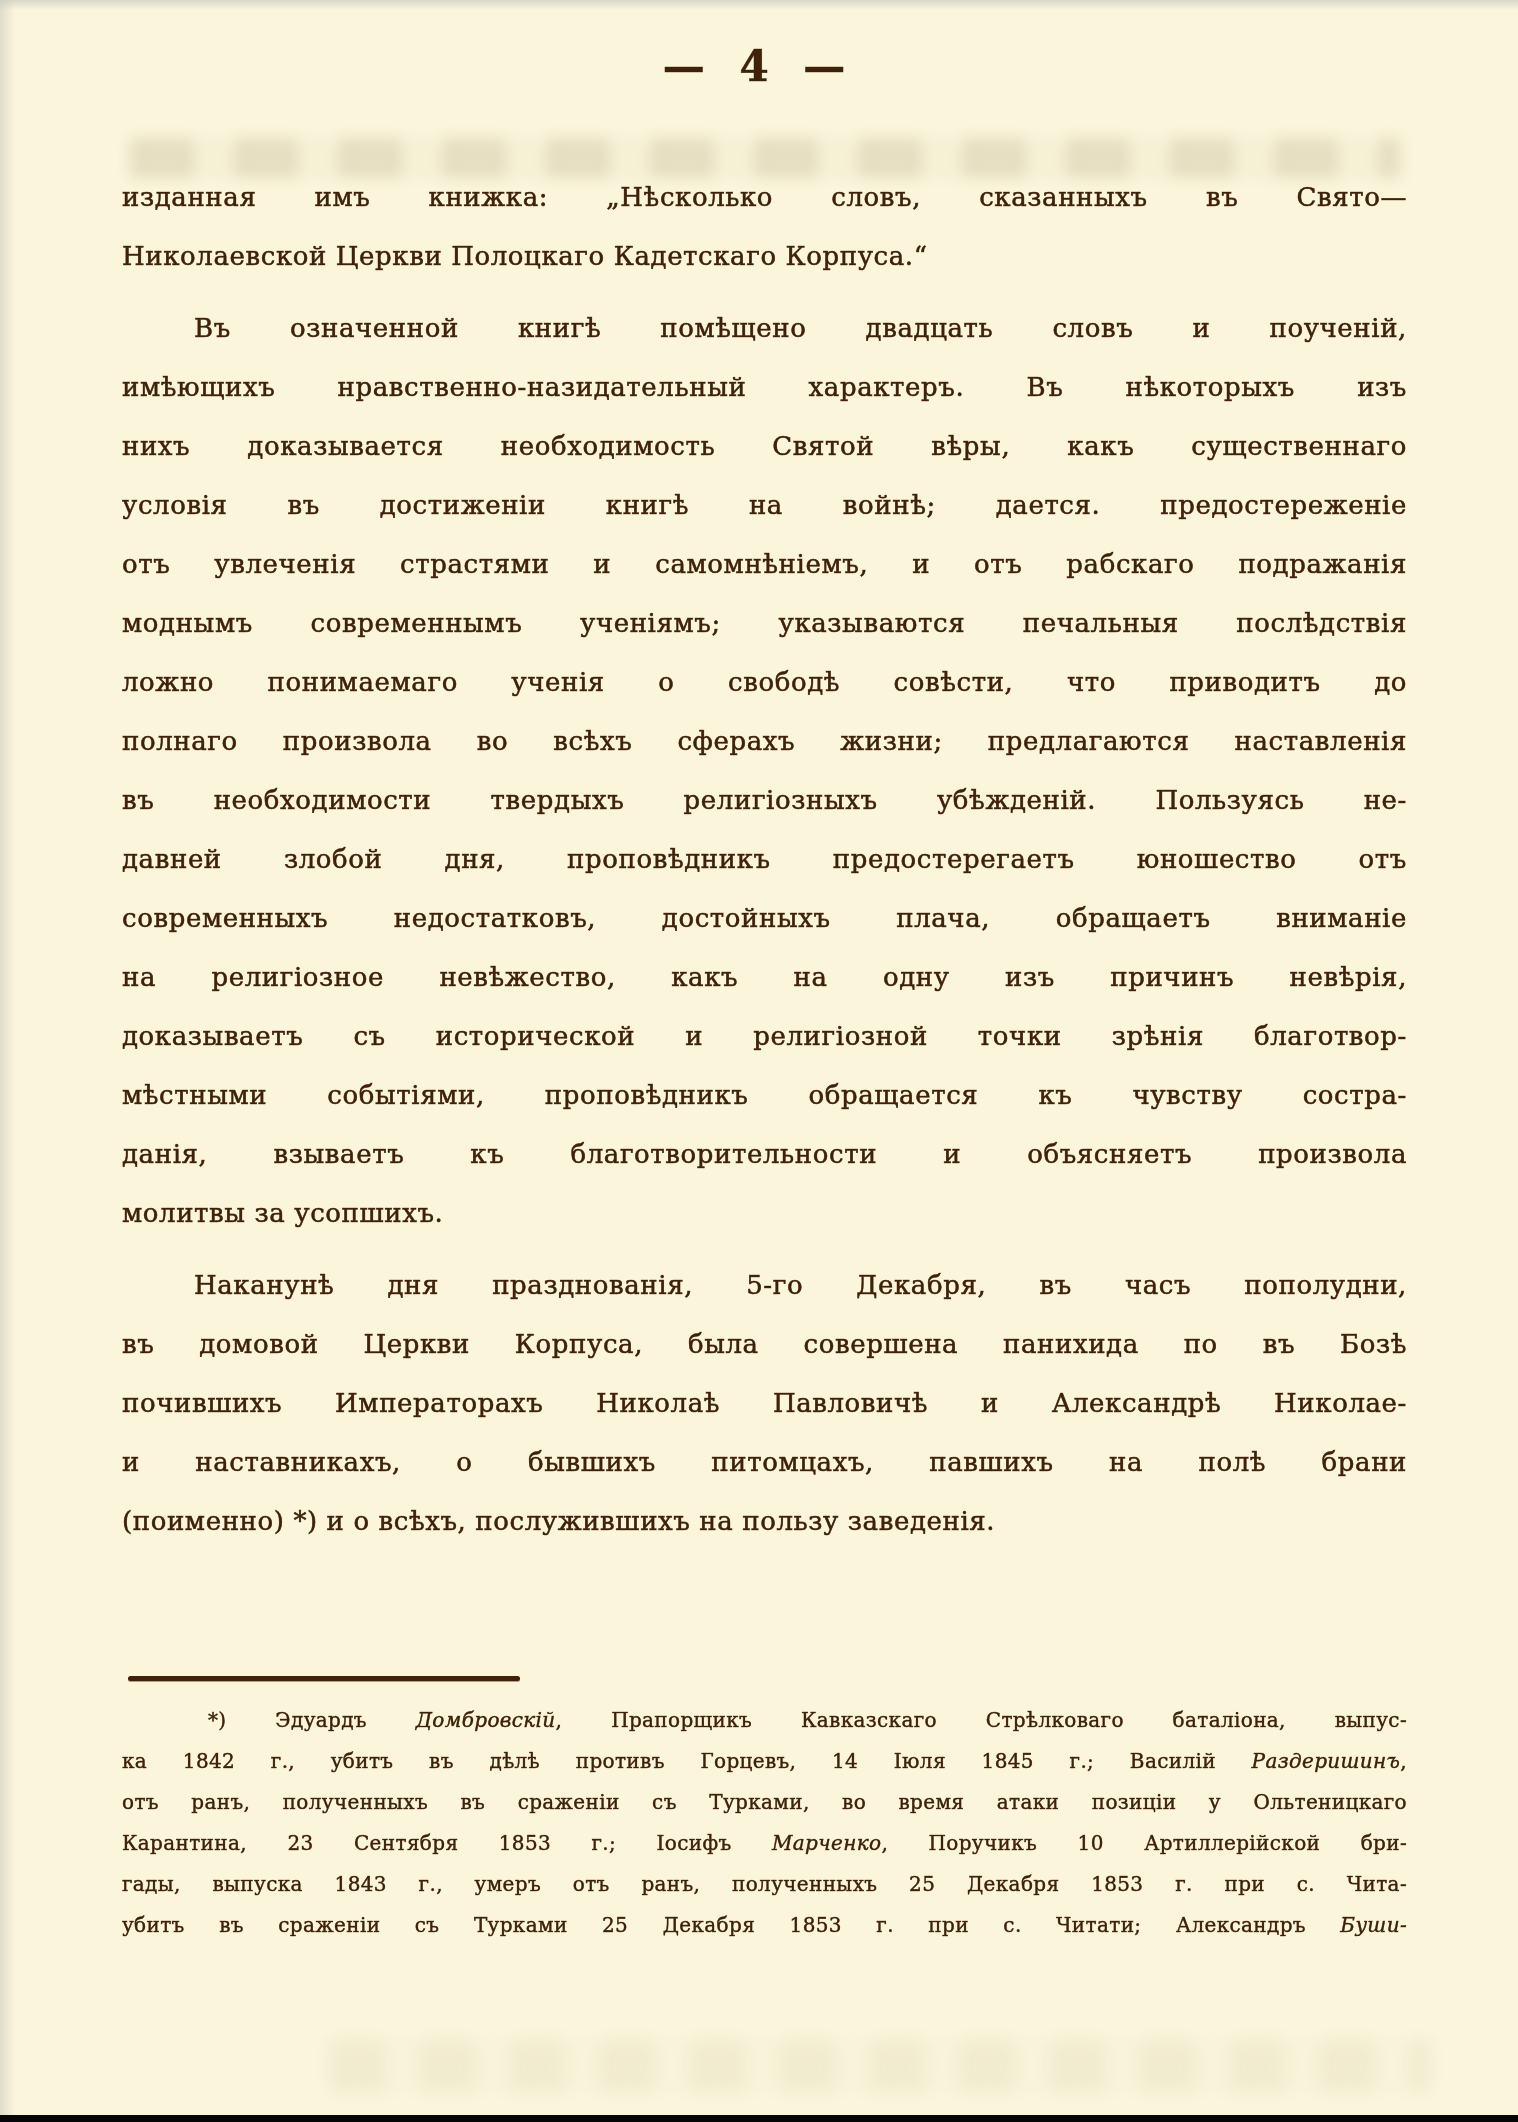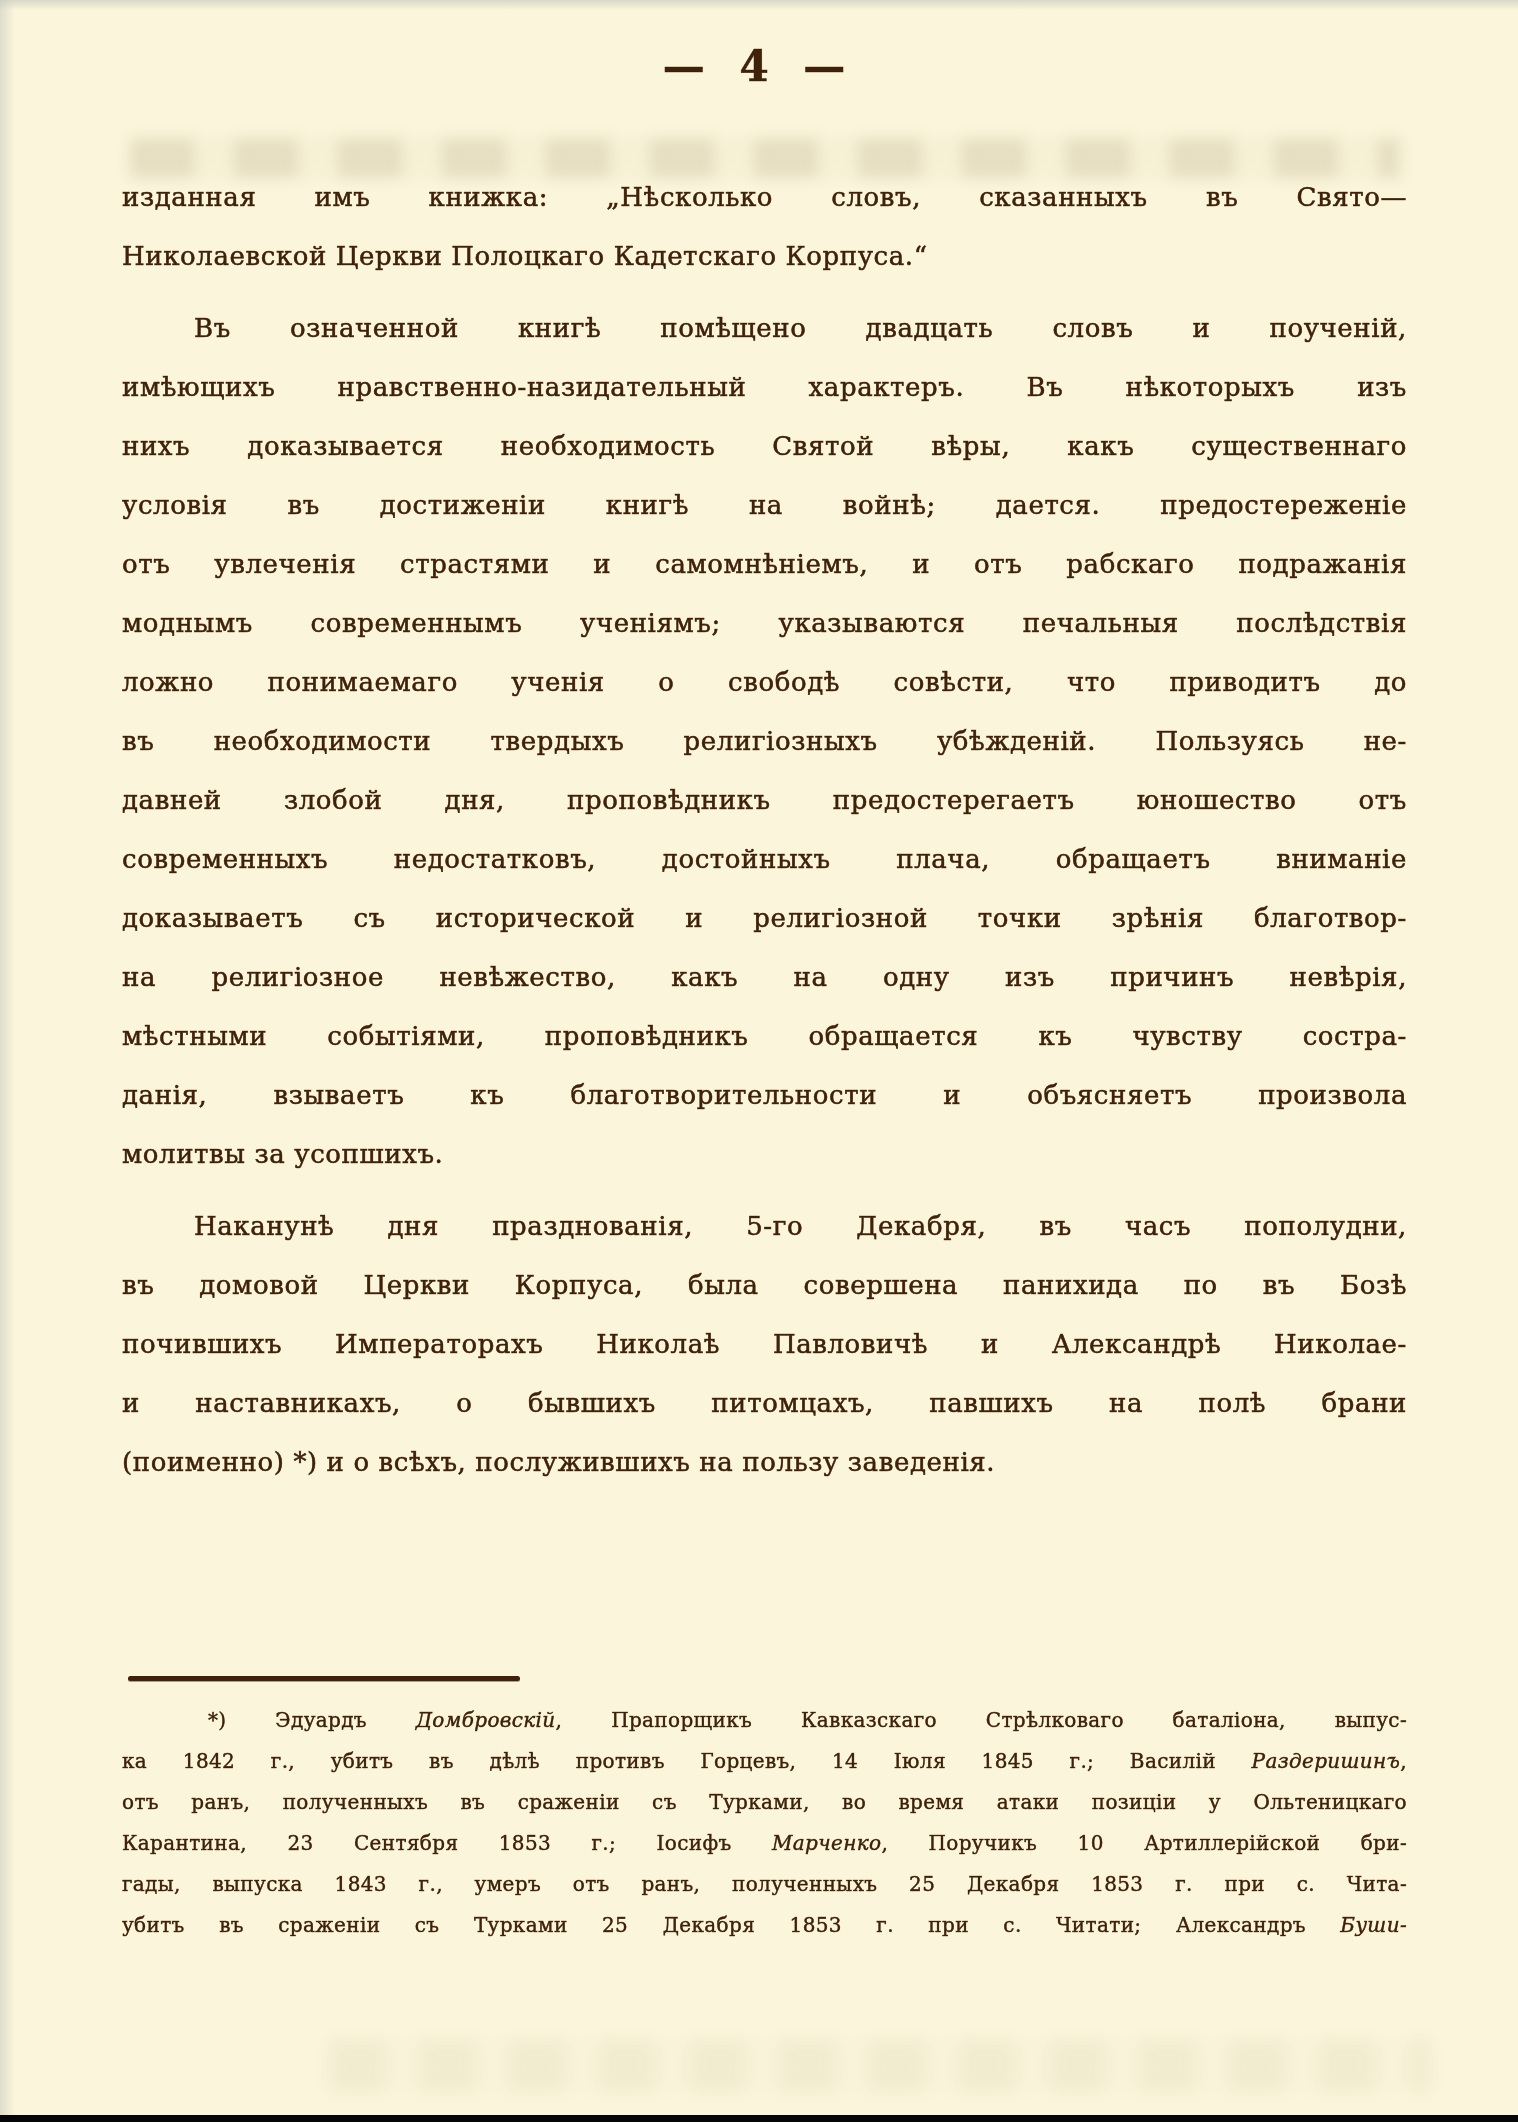--- a/index.html
+++ b/index.html
@@ -119,25 +119,26 @@
   <div class="main">
       <div class="tline just"><span>изданная имъ книжка: „Нѣсколько словъ, сказанныхъ въ Свято—</span></div>
       <div class="tline"><span>Николаевской Церкви Полоцкаго Кадетскаго Корпуса.“</span></div>
       <div class="tline just ind para"><span>Въ означенной книгѣ помѣщено двадцать словъ и поученій,</span></div>
       <div class="tline just"><span>имѣющихъ нравственно-назидательный характеръ. Въ нѣкоторыхъ изъ</span></div>
       <div class="tline just"><span>нихъ доказывается необходимость Святой вѣры, какъ существеннаго</span></div>
       <div class="tline just"><span>условія въ достиженіи книгѣ на войнѣ; дается. предостереженіе</span></div>
       <div class="tline just"><span>отъ увлеченія страстями и самомнѣніемъ, и отъ рабскаго подражанія</span></div>
       <div class="tline just"><span>моднымъ современнымъ ученіямъ; указываются печальныя послѣдствія</span></div>
       <div class="tline just"><span>ложно понимаемаго ученія о свободѣ совѣсти, что приводитъ до</span></div>
+      <div class="tline just"><span>полнаго произвола во всѣхъ сферахъ жизни; предлагаются наставленія</span></div>
       <div class="tline just"><span>въ необходимости твердыхъ религіозныхъ убѣжденій. Пользуясь не-</span></div>
       <div class="tline just"><span>давней злобой дня, проповѣдникъ предостерегаетъ юношество отъ</span></div>
       <div class="tline just"><span>современныхъ недостатковъ, достойныхъ плача, обращаетъ вниманіе</span></div>
+      <div class="tline just"><span>на религіозное невѣжество, какъ на одну изъ причинъ невѣрія,</span></div>
       <div class="tline just"><span>доказываетъ съ исторической и религіозной точки зрѣнія благотвор-</span></div>
-      <div class="tline just"><span>на религіозное невѣжество, какъ на одну изъ причинъ невѣрія,</span></div>
       <div class="tline just"><span>мѣстными событіями, проповѣдникъ обращается къ чувству состра-</span></div>
       <div class="tline just"><span>данія, взываетъ къ благотворительности и объясняетъ произвола</span></div>
       <div class="tline"><span>молитвы за усопшихъ.</span></div>
       <div class="tline just ind para"><span>Наканунѣ дня празднованія, 5-го Декабря, въ часъ пополудни,</span></div>
       <div class="tline just"><span>въ домовой Церкви Корпуса, была совершена панихида по въ Бозѣ</span></div>
       <div class="tline just"><span>почившихъ Императорахъ Николаѣ Павловичѣ и Александрѣ Николае-</span></div>
       <div class="tline just"><span>и наставникахъ, о бывшихъ питомцахъ, павшихъ на полѣ брани</span></div>
       <div class="tline"><span>(поименно) *) и о всѣхъ, послужившихъ на пользу заведенія.</span></div>
     </div>
 

